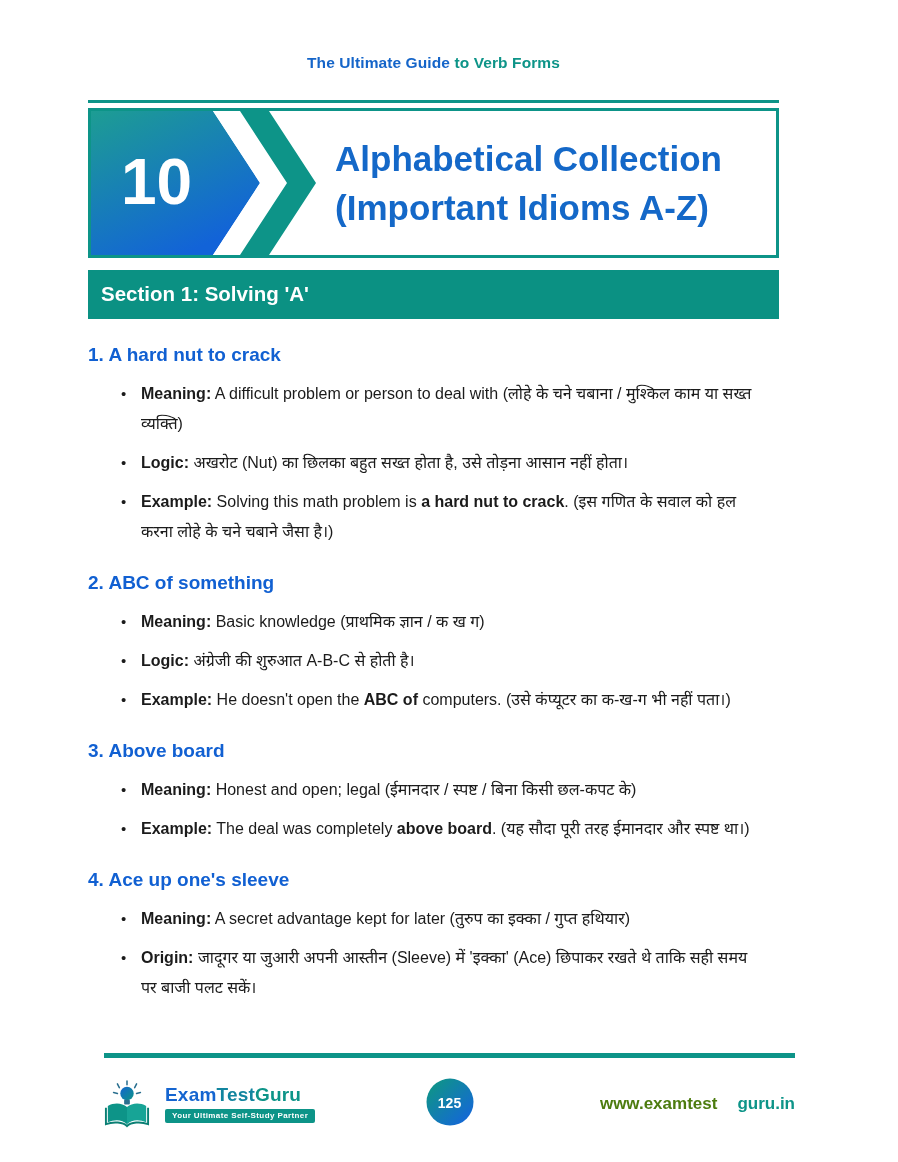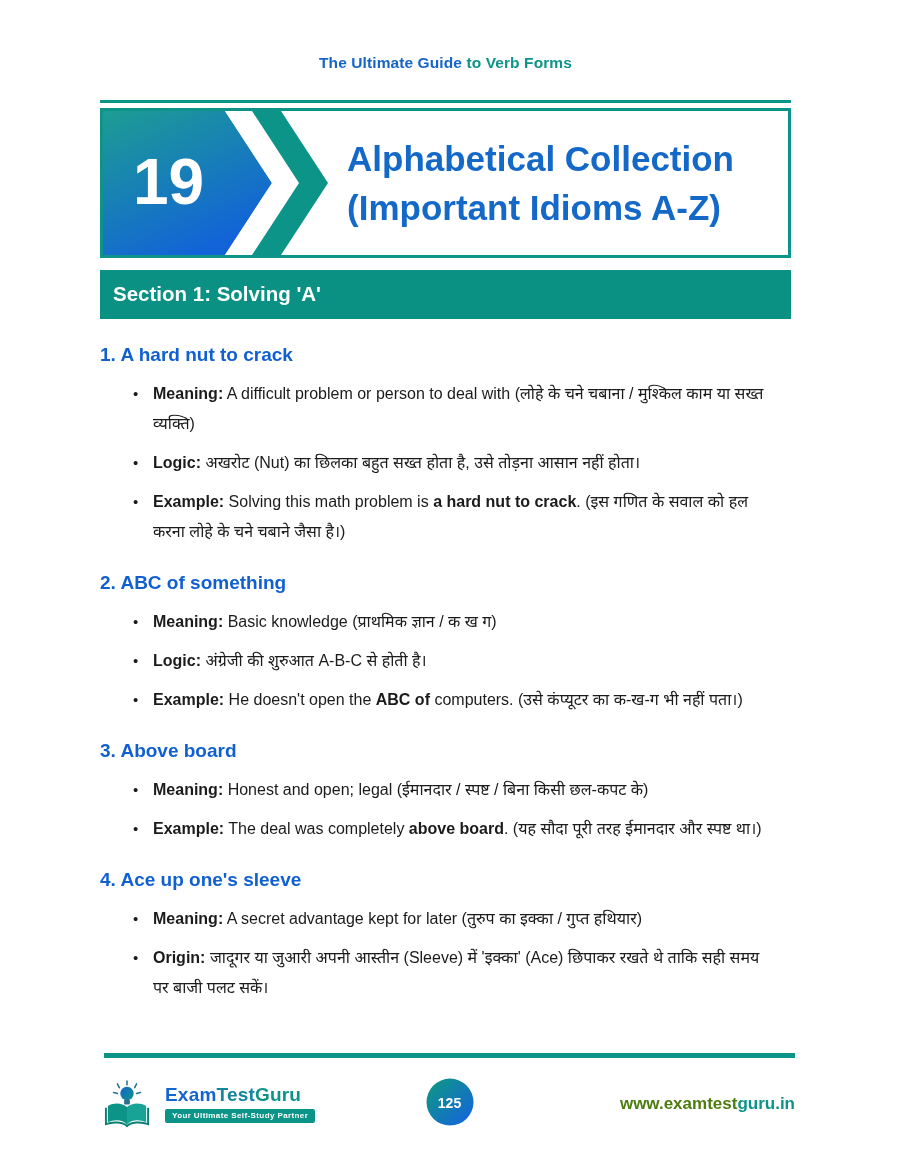--- a/index.html
+++ b/index.html
@@ -9,21 +9,21 @@
   .page {
     position: relative;
     width: 898px;
     height: 1162px;
     margin: 0 auto;
     background: #ffffff;
     overflow: hidden;
   }
   .content {
     position: absolute;
-    left: 100px;
+    left: 88px;
     top: 0;
     width: 691px;
   }
 
   
   .doc-header {
     padding-top: 54px;
     text-align: center;
     font-size: 15.5px;
     font-weight: bold;
@@ -153,21 +153,21 @@
     background: linear-gradient(135deg, #0f9488 10%, #1467d8 90%);
     color: #ffffff;
     font-size: 14px;
     font-weight: bold;
     display: flex;
     align-items: center;
     justify-content: center;
   }
   .site-url { font-size: 17px; font-weight: bold; text-decoration: none; }
   .url-blue { color: #4d7c0f; }
-  .url-teal { color: #0d9488; }
+  .url-teal { color: #0d9488; margin-left: 20px; }
 </style>
 </head>
 <body>
 
 <div class="page">
   <div class="content">
 
     <div class="doc-header">
       <span class="hdr-blue">The Ultimate Guide</span><span class="hdr-teal"> to Verb Forms</span>
     </div>
@@ -179,21 +179,21 @@
         <defs>
           <linearGradient id="chapGrad" x1="0" y1="0" x2="0.55" y2="1">
             <stop offset="0" stop-color="#1d9d93"></stop>
             <stop offset="1" stop-color="#1263d8"></stop>
           </linearGradient>
         </defs>
         <polygon points="0,0 122,0 169,72 122,144 0,144" fill="url(#chapGrad)"></polygon>
         <polygon points="122,0 149,0 196,72 149,144 122,144 169,72" fill="#ffffff"></polygon>
         <polygon points="149,0 178,0 225,72 178,144 149,144 196,72" fill="#0d9488"></polygon>
       </svg>
-      <div class="banner-num">19</div>
+      <div class="banner-num">10</div>
       <div class="banner-title">
         <div>Alphabetical Collection</div>
         <div>(Important Idioms A-Z)</div>
       </div>
     </div>
 
     <div class="section-bar">Section 1: Solving 'A'</div>
 
     <div id="idiom-list">
         <section class="idiom">

